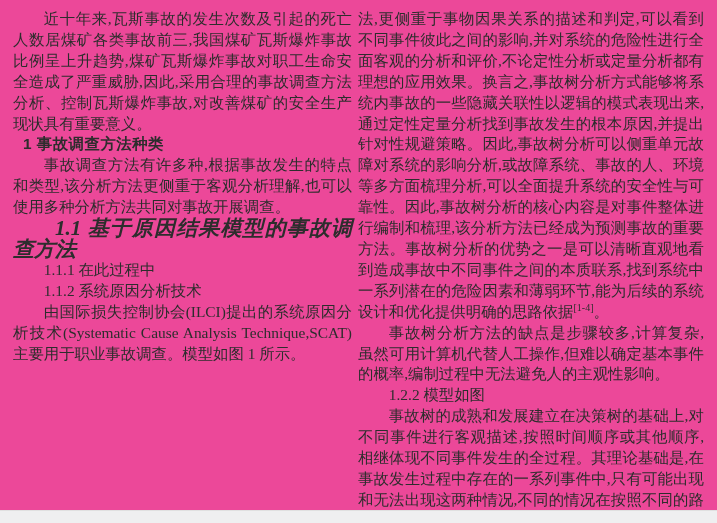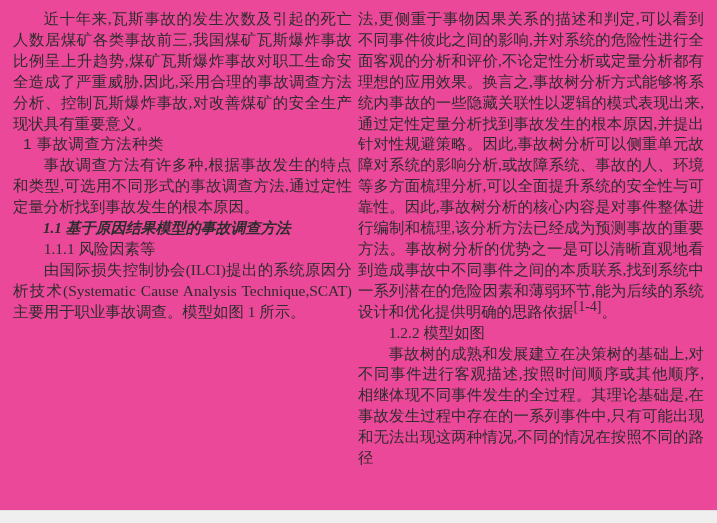--- a/index.html
+++ b/index.html
@@ -19,60 +19,62 @@
     margin:0;padding:0;
     font-size:15.4px;
     line-height:20.9px;
     text-align:justify;
     text-align-last:left;
     font-weight:normal;
   }
   p.indent{text-indent:2em;}
   .h-section{
     font-family:"Liberation Sans","DejaVu Sans",sans-serif;
-    font-weight:400;
+    font-weight:700;
     text-indent:10px;
     letter-spacing:0.5px;
   }
   .h-kaiti{
     font-weight:700;
     font-style:italic;
     text-indent:2em;
-    font-size:15px;
+    font-size:21px;
   }
   .h-num{text-indent:2em;}
   sup.ref{
-    font-size:14px;
+    font-size:10px;
     line-height:0;
     vertical-align:super;
     font-family:"Liberation Serif",serif;
   }
   .bottom-strip{
     position:absolute;
     left:0;right:0;bottom:0;
     height:12px;
     background:#efeff0;
     border-top:1px solid #e0e0e0;
   }
 </style>
 </head>
 <body>
 
 <div class="page">
 
   <div class="col col-left">
     <p class="indent">近十年来,瓦斯事故的发生次数及引起的死亡人数居煤矿各类事故前三,我国煤矿瓦斯爆炸事故比例呈上升趋势,煤矿瓦斯爆炸事故对职工生命安全造成了严重威胁,因此,采用合理的事故调查方法分析、控制瓦斯爆炸事故,对改善煤矿的安全生产现状具有重要意义。</p>
     <h2 class="h-section">1 事故调查方法种类</h2>
-    <p class="indent">事故调查方法有许多种,根据事故发生的特点和类型,可选用不同形式的事故调查方法,通过定性定量分析找到事故发生的根本原因。</p>
+    <p class="indent">事故调查方法有许多种,根据事故发生的特点和类型,该分析方法更侧重于客观分析理解,也可以使用多种分析方法共同对事故开展调查。</p>
     <h3 class="h-kaiti">1.1 基于原因结果模型的事故调查方法</h3>
-    <h4 class="h-num">1.1.1 风险因素等</h4>
+    <h4 class="h-num">1.1.1 在此过程中</h4>
+    <h4 class="h-num">1.1.2 系统原因分析技术</h4>
     <p class="indent">由国际损失控制协会(ILCI)提出的系统原因分析技术(Systematic Cause Analysis Technique,SCAT)主要用于职业事故调查。模型如图 1 所示。</p>
 
   </div>
 
   <div class="col col-right">
     <p><span>法,更侧重于事物因果关系的描述和判定,可以看到不同事件彼此之间的影响,并对系统的危险性进行全面客观的分析和评价,不论定性分析或定量分析都有理想的应用效果。换言之,事故树分析方式能够将系统内事故的一些隐藏关联性以逻辑的模式表现出来,通过定性定量分析找到事故发生的根本原因,并提出针对性规避策略。因此,事故树分析可以侧重单元故障对系统的影响分析,或故障系统、事故的人、环境等多方面梳理分析,可以全面提升系统的安全性与可靠性。因此,事故树分析的核心内容是对事件整体进行编制和梳理,该分析方法已经成为预测事故的重要方法。事故树分析的优势之一是可以清晰直观地看到造成事故中不同事件之间的本质联系,找到系统中一系列潜在的危险因素和薄弱环节,能为后续的系统设计和优化提供明确的思路依据</span><sup class="ref">[1-4]</sup><span>。</span></p>
+    <p class="indent">事故树分析方法的缺点是步骤较多,计算复杂,虽然可用计算机代替人工操作,但难以确定基本事件的概率,编制过程中无法避免人的主观性影响。</p>
     <h4 class="h-num">1.2.2 模型如图</h4>
     <p class="indent">事故树的成熟和发展建立在决策树的基础上,对不同事件进行客观描述,按照时间顺序或其他顺序,相继体现不同事件发生的全过程。其理论基础是,在事故发生过程中存在的一系列事件中,只有可能出现和无法出现这两种情况,不同的情况在按照不同的路径</p>
   </div>
 
   <div class="bottom-strip"></div>
 </div>
 
 </body></html>

